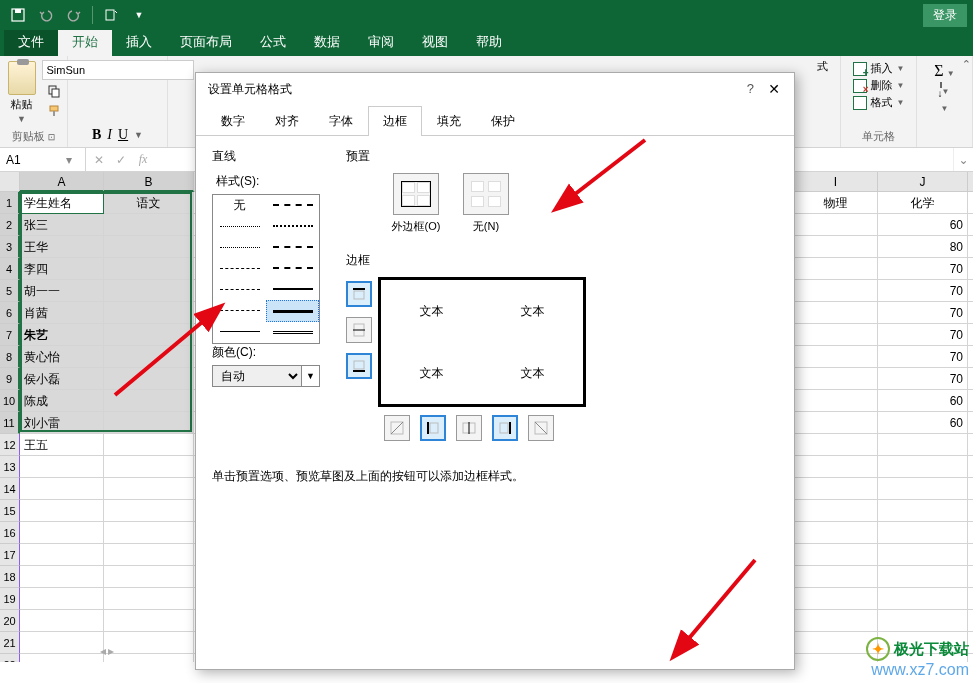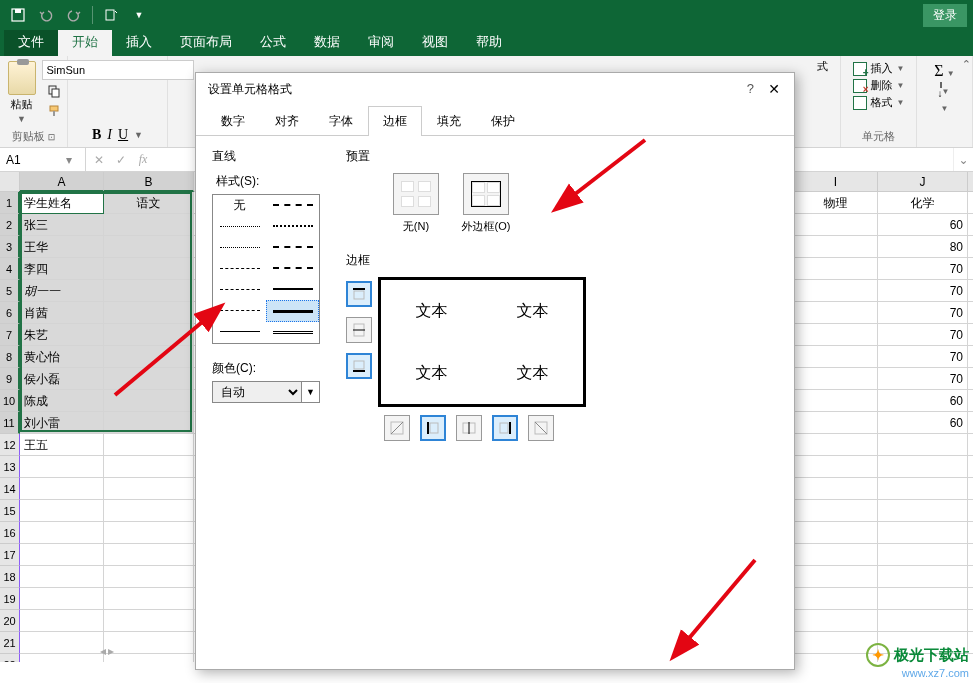--- a/index.html
+++ b/index.html
@@ -114,40 +114,40 @@
 .preset-icon.sel { border: 2px solid #2e84d6; background: #dbeefc; }
 .preset-grid { width: 30px; height: 26px; position: relative; }
 .pg-sq { position: absolute; width: 13px; height: 11px; border: 1px solid #bbb; background: #fff; }
 .preset-label { font-size: 11px; }
 .border-section { position: absolute; left: 150px; top: 116px; width: 430px; }
 .border-preview-area { display: flex; gap: 6px; margin-top: 6px; }
 .border-side-btns { display: flex; flex-direction: column; gap: 10px; padding-top: 4px; }
 .bbtn { width: 26px; height: 26px; border: 1px solid #999; background: #f4f4f4; cursor: pointer; display: flex; align-items: center; justify-content: center; }
 .bbtn.sel { border: 2px solid #2e84d6; background: #dbeefc; }
 .preview-box { width: 208px; height: 130px; border: 3px solid #000; background: #fff; position: relative; }
-.preview-cell { position: absolute; width: 50%; height: 50%; display: flex; align-items: center; justify-content: center; font-size: 16px; }
+.preview-cell { position: absolute; width: 50%; height: 50%; display: flex; align-items: center; justify-content: center; font-size: 12px; }
 .border-bottom-btns { display: flex; gap: 10px; margin-left: 38px; margin-top: 8px; }
-.color-section { position: absolute; left: 16px; top: 224px; width: 130px; }
+.color-section { position: absolute; left: 16px; top: 208px; width: 130px; }
 .color-combo { display: flex; border: 1px solid #888; width: 108px; height: 22px; }
 .color-combo select { border: none; flex: 1; font-size: 12px; padding: 0 4px; outline: none; }
 .hint-text { position: absolute; left: 16px; top: 332px; font-size: 12px; }
 .dlg-footer { position: absolute; bottom: 12px; right: 16px; display: flex; gap: 8px; }
 .dlg-btn { width: 76px; height: 26px; border: 1px solid #999; background: #e8e8e8; font-size: 12px; cursor: pointer; }
 .dlg-btn.primary { border: 2px solid #5b8fc7; }
 
 
 .arrow { position: absolute; pointer-events: none; }
 .arrow svg { overflow: visible; }
 
 
 .watermark { position: absolute; right: 4px; bottom: 4px; text-align: right; }
 .wm-logo { display:flex; align-items:center; justify-content:flex-end; gap:4px; }
 .wm-circle { width:24px; height:24px; border-radius:50%; border:2px solid #7cb342; display:flex; align-items:center; justify-content:center; color:#ff9800; font-weight:bold; font-size:14px; }
 .wm-text { color:#0b8a3a; font-size:15px; font-weight:bold; }
-.wm-url { color:#5fa8e8; font-size:11px; }
+.wm-url { color:#5fa8e8; font-size:16px; }
 </style>
 </head>
 <body>
 
 <div class="titlebar">
   <div class="qat">
     <div class="qat-btn">
         <svg width="14" height="14" viewBox="0 0 14 14">
           <rect x="1" y="1" width="12" height="12" fill="none" stroke="#fff" stroke-width="1.2"></rect>
           <rect x="4" y="1" width="6" height="4" fill="#fff"></rect>
@@ -344,37 +344,37 @@
       </div>
       <div class="cell-row">
         <div class="cell sel" style="width: 84px;">李四</div>
         <div class="cell sel" style="width: 90px;"></div>
         <div class="cell" style="width: 600px;"></div>
         <div class="cell" style="width: 84px;"></div>
         <div class="cell r" style="width: 90px;">70</div>
         <div class="cell r" style="width: 60px;">9</div>
       </div>
       <div class="cell-row">
-        <div class="cell sel" style="width: 84px; font-style: italic;">胡一一</div>
+        <div class="cell sel" style="width: 84px;">胡一一</div>
         <div class="cell sel" style="width: 90px;"></div>
         <div class="cell" style="width: 600px;"></div>
         <div class="cell" style="width: 84px;"></div>
         <div class="cell r" style="width: 90px;">70</div>
         <div class="cell r" style="width: 60px;">9</div>
       </div>
       <div class="cell-row">
         <div class="cell sel" style="width: 84px;">肖茜</div>
         <div class="cell sel" style="width: 90px;"></div>
         <div class="cell" style="width: 600px;"></div>
         <div class="cell" style="width: 84px;"></div>
         <div class="cell r" style="width: 90px;">70</div>
         <div class="cell r" style="width: 60px;">9</div>
       </div>
       <div class="cell-row">
-        <div class="cell sel" style="width: 84px;">朱艺</div>
+        <div class="cell sel" style="width: 84px; font-weight: bold;">朱艺</div>
         <div class="cell sel" style="width: 90px;"></div>
         <div class="cell" style="width: 600px;"></div>
         <div class="cell" style="width: 84px;"></div>
         <div class="cell r" style="width: 90px;">70</div>
         <div class="cell r" style="width: 60px;">9</div>
       </div>
       <div class="cell-row">
         <div class="cell sel" style="width: 84px;">黄心怡</div>
         <div class="cell sel" style="width: 90px;"></div>
         <div class="cell" style="width: 600px;"></div>
@@ -578,41 +578,41 @@
         <div style="font-size:12px;margin-bottom:4px;">颜色(C):</div>
         <div class="color-combo">
           <select><option>自动</option></select>
           <div style="width:18px;text-align:center;border-left:1px solid #888;line-height:20px;font-size:9px;">▼</div>
         </div>
       </div>
 
       <div class="preset-section">
         <div class="section-label">预置</div>
         <div class="presets">
+          <div class="preset-btn">
+            <div class="preset-icon">
+                <div class="preset-grid" style="border:1.5px solid #000;">
+                  <div class="pg-sq" style="left:0;top:0;border-color:#ddd;"></div>
+                  <div class="pg-sq" style="right:0;top:0;border-color:#ddd;"></div>
+                  <div class="pg-sq" style="left:0;bottom:0;border-color:#ddd;"></div>
+                  <div class="pg-sq" style="right:0;bottom:0;border-color:#ddd;"></div>
+                </div>
+              </div>
+            <div class="preset-label">外边框(O)</div>
+          </div>
           <div class="preset-btn">
             <div class="preset-icon">
                 <div class="preset-grid">
                   <div class="pg-sq" style="left:0;top:0;border-color:#ddd;"></div>
                   <div class="pg-sq" style="right:0;top:0;border-color:#ddd;"></div>
                   <div class="pg-sq" style="left:0;bottom:0;border-color:#ddd;"></div>
                   <div class="pg-sq" style="right:0;bottom:0;border-color:#ddd;"></div>
                 </div>
               </div>
             <div class="preset-label">无(N)</div>
-          </div>
-          <div class="preset-btn">
-            <div class="preset-icon">
-                <div class="preset-grid" style="border:1.5px solid #000;">
-                  <div class="pg-sq" style="left:0;top:0;border-color:#ddd;"></div>
-                  <div class="pg-sq" style="right:0;top:0;border-color:#ddd;"></div>
-                  <div class="pg-sq" style="left:0;bottom:0;border-color:#ddd;"></div>
-                  <div class="pg-sq" style="right:0;bottom:0;border-color:#ddd;"></div>
-                </div>
-              </div>
-            <div class="preset-label">外边框(O)</div>
           </div>
         </div>
       </div>
 
       <div class="border-section">
         <div class="section-label">边框</div>
         <div class="border-preview-area">
           <div class="border-side-btns">
             <div class="bbtn sel">
                 <svg width="16" height="16">
@@ -666,20 +666,21 @@
               </svg>
             </div>
           <div class="bbtn">
               <svg width="16" height="16">
                 <rect x="2" y="2" width="12" height="12" fill="none" stroke="#bbb"></rect>
                 <line x1="2" y1="2" x2="14" y2="14" stroke="#888"></line>
               </svg>
             </div>
         </div>
       </div>
+      <div class="hint-text">单击预置选项、预览草图及上面的按钮可以添加边框样式。</div>
     </div>
   </div>
 </div>
 
 <div class="arrow" style="left:560px;top:130px;">
   <svg width="90" height="80">
       <defs>
         <marker id="ah1" markerWidth="10" markerHeight="10" refX="2" refY="3" orient="auto">
           <path d="M0,0 L0,6 L8,3 z" fill="#e30613"></path>
         </marker>

